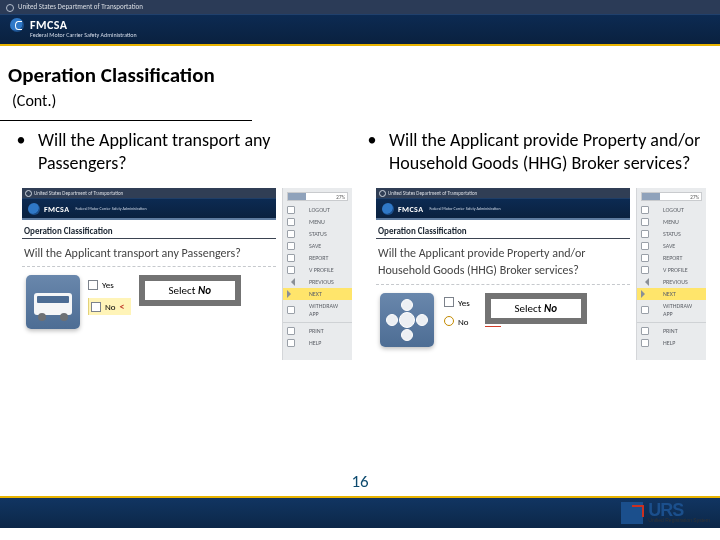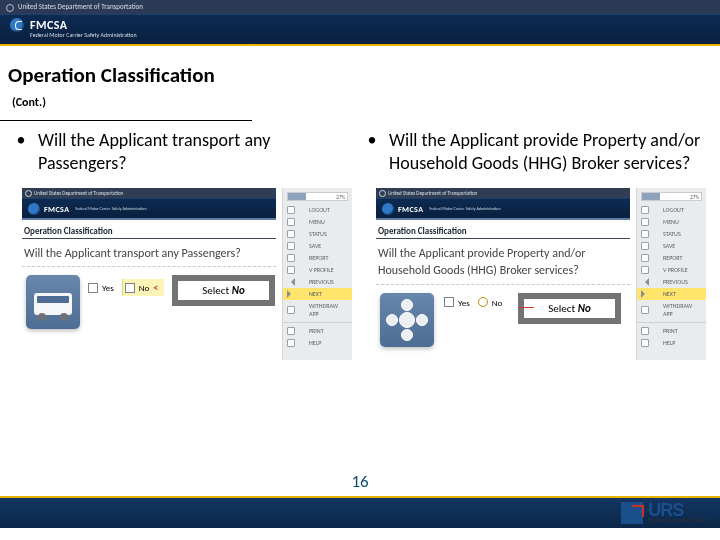--- a/index.html
+++ b/index.html
@@ -54,22 +54,22 @@
   .gap { height: 12px; }
   .title {
     padding: 4px 8px 6px;
     font-weight: 700;
     font-size: 21px;
     border-bottom: 1px solid #000;
     width: 252px;
     display: inline-block;
   }
   .title .cont {
-    font-weight: 700;
-    font-size: 12px;
+    font-weight: 400;
+    font-size: 16px;
     position: relative;
     top: -2px;
     margin-left: 4px;
   }
   .titlewrap { padding-left: 0; }
   .cols {
     display: flex;
     gap: 10px;
     padding: 8px 14px 0 14px;
   }
@@ -171,21 +171,21 @@
   .node.t{left:50%;top:-2px;transform:translateX(-50%);}
   .node.b{left:50%;bottom:-2px;transform:translateX(-50%);}
   .node.l{left:-2px;top:50%;transform:translateY(-50%);}
   .node.r{right:-2px;top:50%;transform:translateY(-50%);}
   .link{position:absolute;background:#d7dee8;}
   .link.v1{left:50%;top:10px;bottom:28px;width:1px;transform:translateX(-50%);}
   .link.v2{left:50%;top:28px;bottom:10px;width:1px;transform:translateX(-50%);}
   .link.h1{top:50%;left:10px;right:28px;height:1px;transform:translateY(-50%);}
   .link.h2{top:50%;left:28px;right:10px;height:1px;transform:translateY(-50%);}
 
-  .opts { display:flex; flex-direction:row; gap:8px; font-size:9px; padding-top:4px;}
+  .opts { display:flex; flex-direction:column; gap:8px; font-size:9px; padding-top:4px;}
   .opt { display:flex; align-items:center; gap:4px;}
   .cb,.rb{
     width:10px;height:10px;border:1px solid #7c828b;background:#fff;
   }
   .rb{border-radius:50%;}
   .noopt{
     background:#fff4b8; padding:2px 6px 2px 2px; border-left:1px solid #e3d27a;
     display:flex;align-items:center;gap:4px;
   }
   .noopt .cb{background:#fff;}

